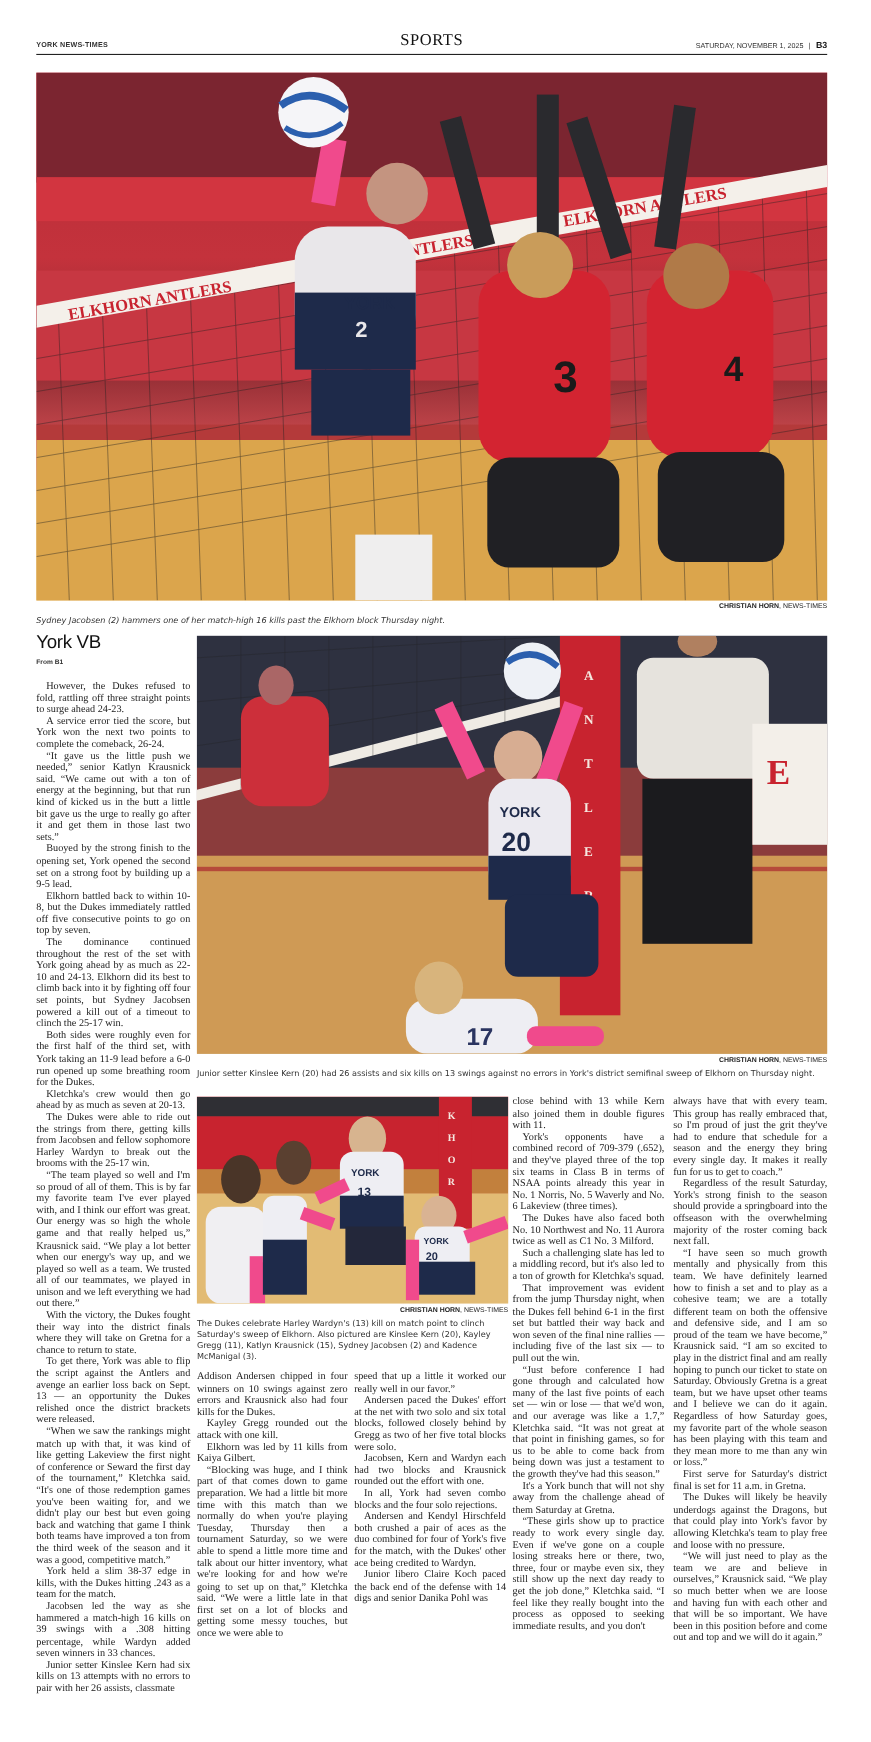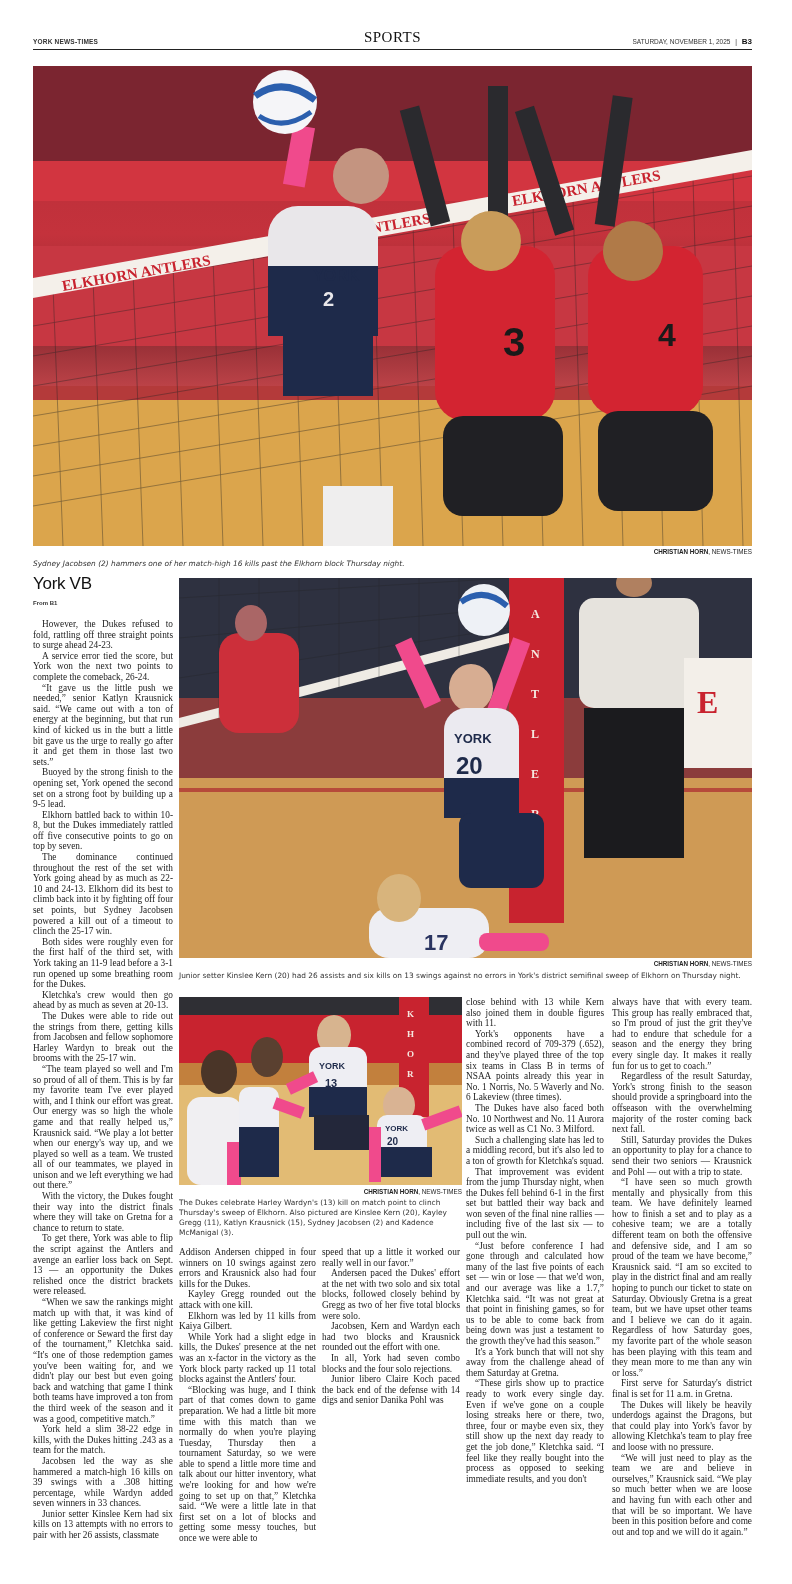--- a/index.html
+++ b/index.html
@@ -179,69 +179,68 @@
     <rect x="198" y="150" width="55" height="30" fill="#1e2a4a"></rect>
     <text x="206" y="134" font-family="Liberation Sans, sans-serif" font-size="8" font-weight="bold" fill="#1e2a4a">YORK</text>
     <text x="208" y="148" font-family="Liberation Sans, sans-serif" font-size="10" font-weight="bold" fill="#1e2a4a">20</text>
     <rect x="190" y="130" width="12" height="55" fill="#f04a8c"></rect>
     <rect x="243" y="115" width="40" height="12" fill="#f04a8c" transform="rotate(-20 263 121)"></rect>
   </svg>
 </div>
 <div class="credit" style="left:179px; top:1188px; width:283px;">
   <span style="font-weight:bold">CHRISTIAN HORN</span><span>, NEWS-TIMES</span>
 </div>
-<div class="caption" style="left:179px; top:1198px; width:283px;">The Dukes celebrate Harley Wardyn's (13) kill on match point to clinch Thursday's sweep of Elkhorn. Also pictured are Kinslee Kern (20), Kayley Gregg (11), Katlyn Krausnick (15), Sydney Jacobsen (2) and Kadence McManigal (3).</div>
+<div class="caption" style="left:179px; top:1198px; width:283px;">The Dukes celebrate Harley Wardyn's (13) kill on match point to clinch Saturday's sweep of Elkhorn. Also pictured are Kinslee Kern (20), Kayley Gregg (11), Katlyn Krausnick (15), Sydney Jacobsen (2) and Kadence McManigal (3).</div>
 
 <div class="col" style="left:33px; top:619px; width:140px;">
   <p>However, the Dukes refused to fold, rattling off three straight points to surge ahead 24-23.</p>
   <p>A service error tied the score, but York won the next two points to complete the comeback, 26-24.</p>
   <p>“It gave us the little push we needed,” senior Katlyn Krausnick said. “We came out with a ton of energy at the beginning, but that run kind of kicked us in the butt a little bit gave us the urge to really go after it and get them in those last two sets.”</p>
   <p>Buoyed by the strong finish to the opening set, York opened the second set on a strong foot by building up a 9-5 lead.</p>
   <p>Elkhorn battled back to within 10-8, but the Dukes immediately rattled off five consecutive points to go on top by seven.</p>
   <p>The dominance continued throughout the rest of the set with York going ahead by as much as 22-10 and 24-13. Elkhorn did its best to climb back into it by fighting off four set points, but Sydney Jacobsen powered a kill out of a timeout to clinch the 25-17 win.</p>
-  <p>Both sides were roughly even for the first half of the third set, with York taking an 11-9 lead before a 3-1 run opened up some breathing room for the Dukes.</p>
+  <p>Both sides were roughly even for the first half of the third set, with York taking an 11-9 lead before a 6-0 run opened up some breathing room for the Dukes.</p>
   <p>Kletchka's crew would then go ahead by as much as seven at 20-13.</p>
   <p>The Dukes were able to ride out the strings from there, getting kills from Jacobsen and fellow sophomore Harley Wardyn to break out the brooms with the 25-17 win.</p>
   <p>“The team played so well and I'm so proud of all of them. This is by far my favorite team I've ever played with, and I think our effort was great. Our energy was so high the whole game and that really helped us,” Krausnick said. “We play a lot better when our energy's way up, and we played so well as a team. We trusted all of our teammates, we played in unison and we left everything we had out there.”</p>
   <p>With the victory, the Dukes fought their way into the district finals where they will take on Gretna for a chance to return to state.</p>
   <p>To get there, York was able to flip the script against the Antlers and avenge an earlier loss back on Sept. 13 — an opportunity the Dukes relished once the district brackets were released.</p>
   <p>“When we saw the rankings might match up with that, it was kind of like getting Lakeview the first night of conference or Seward the first day of the tournament,” Kletchka said. “It's one of those redemption games you've been waiting for, and we didn't play our best but even going back and watching that game I think both teams have improved a ton from the third week of the season and it was a good, competitive match.”</p>
-  <p>York held a slim 38-22 edge in kills, with the Dukes hitting .243 as a team for the match.</p>
+  <p>York held a slim 38-37 edge in kills, with the Dukes hitting .243 as a team for the match.</p>
   <p>Jacobsen led the way as she hammered a match-high 16 kills on 39 swings with a .308 hitting percentage, while Wardyn added seven winners in 33 chances.</p>
   <p>Junior setter Kinslee Kern had six kills on 13 attempts with no errors to pair with her 26 assists, classmate</p>
 </div>
 
 <div class="col" style="left:179px; top:1247px; width:137px;">
   <p style="text-indent:0">Addison Andersen chipped in four winners on 10 swings against zero errors and Krausnick also had four kills for the Dukes.</p>
   <p>Kayley Gregg rounded out the attack with one kill.</p>
   <p>Elkhorn was led by 11 kills from Kaiya Gilbert.</p>
-  <p>While York had a slight edge in kills, the Dukes' presence at the net was an x-factor in the victory as the York block party racked up 11 total blocks against the Antlers' four.</p>
   <p>“Blocking was huge, and I think part of that comes down to game preparation. We had a little bit more time with this match than we normally do when you're playing Tuesday, Thursday then a tournament Saturday, so we were able to spend a little more time and talk about our hitter inventory, what we're looking for and how we're going to set up on that,” Kletchka said. “We were a little late in that first set on a lot of blocks and getting some messy touches, but once we were able to</p>
 </div>
 
 <div class="col" style="left:322px; top:1247px; width:138px;">
   <p style="text-indent:0">speed that up a little it worked our really well in our favor.”</p>
   <p>Andersen paced the Dukes' effort at the net with two solo and six total blocks, followed closely behind by Gregg as two of her five total blocks were solo.</p>
   <p>Jacobsen, Kern and Wardyn each had two blocks and Krausnick rounded out the effort with one.</p>
   <p>In all, York had seven combo blocks and the four solo rejections.</p>
+  <p>Andersen and Kendyl Hirschfeld both crushed a pair of aces as the duo combined for four of York's five for the match, with the Dukes' other ace being credited to Wardyn.</p>
   <p>Junior libero Claire Koch paced the back end of the defense with 14 digs and senior Danika Pohl was</p>
 </div>
 
 <div class="col" style="left:466px; top:997px; width:138px;">
   <p style="text-indent:0">close behind with 13 while Kern also joined them in double figures with 11.</p>
   <p>York's opponents have a combined record of 709-379 (.652), and they've played three of the top six teams in Class B in terms of NSAA points already this year in No. 1 Norris, No. 5 Waverly and No. 6 Lakeview (three times).</p>
   <p>The Dukes have also faced both No. 10 Northwest and No. 11 Aurora twice as well as C1 No. 3 Milford.</p>
   <p>Such a challenging slate has led to a middling record, but it's also led to a ton of growth for Kletchka's squad.</p>
   <p>That improvement was evident from the jump Thursday night, when the Dukes fell behind 6-1 in the first set but battled their way back and won seven of the final nine rallies — including five of the last six — to pull out the win.</p>
   <p>“Just before conference I had gone through and calculated how many of the last five points of each set — win or lose — that we'd won, and our average was like a 1.7,” Kletchka said. “It was not great at that point in finishing games, so for us to be able to come back from being down was just a testament to the growth they've had this season.”</p>
   <p>It's a York bunch that will not shy away from the challenge ahead of them Saturday at Gretna.</p>
   <p>“These girls show up to practice ready to work every single day. Even if we've gone on a couple losing streaks here or there, two, three, four or maybe even six, they still show up the next day ready to get the job done,” Kletchka said. “I feel like they really bought into the process as opposed to seeking immediate results, and you don't</p>
 </div>
 
 <div class="col" style="left:612px; top:997px; width:140px;">
   <p style="text-indent:0">always have that with every team. This group has really embraced that, so I'm proud of just the grit they've had to endure that schedule for a season and the energy they bring every single day. It makes it really fun for us to get to coach.”</p>
   <p>Regardless of the result Saturday, York's strong finish to the season should provide a springboard into the offseason with the overwhelming majority of the roster coming back next fall.</p>
-  <p>Still, Saturday provides the Dukes an opportunity to play for a chance to send their two seniors — Krausnick and Pohl — out with a trip to state.</p>
   <p>“I have seen so much growth mentally and physically from this team. We have definitely learned how to finish a set and to play as a cohesive team; we are a totally different team on both the offensive and defensive side, and I am so proud of the team we have become,” Krausnick said. “I am so excited to play in the district final and am really hoping to punch our ticket to state on Saturday. Obviously Gretna is a great team, but we have upset other teams and I believe we can do it again. Regardless of how Saturday goes, my favorite part of the whole season has been playing with this team and they mean more to me than any win or loss.”</p>
   <p>First serve for Saturday's district final is set for 11 a.m. in Gretna.</p>
   <p>The Dukes will likely be heavily underdogs against the Dragons, but that could play into York's favor by allowing Kletchka's team to play free and loose with no pressure.</p>
   <p>“We will just need to play as the team we are and believe in ourselves,” Krausnick said. “We play so much better when we are loose and having fun with each other and that will be so important. We have been in this position before and come out and top and we will do it again.”</p>
 </div>
 
 </body></html>

